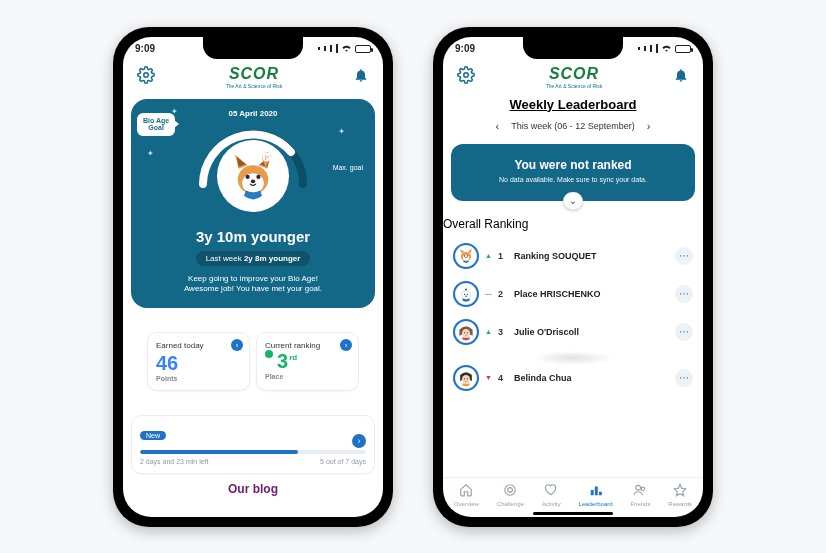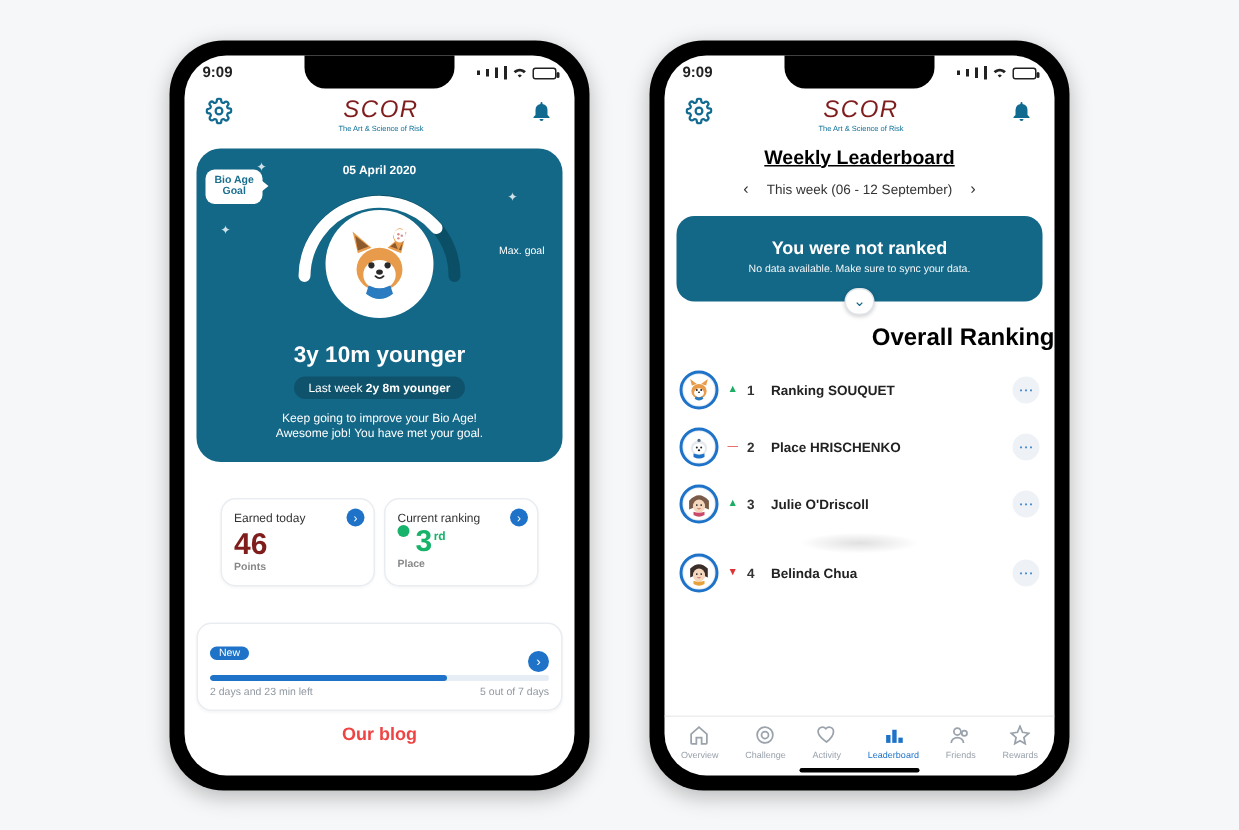--- a/index.html
+++ b/index.html
@@ -63,21 +63,21 @@
   .batt-fill{width:70%;height:100%;background:#222;border-radius:1px;}
 
   .app-header {
     display: flex;
     justify-content: space-between;
     align-items: center;
     padding: 4px 14px 6px;
   }
   .gear, .bell { color:#116a90; }
   .logo { text-align:center; }
-  .logo-main { color:#7f1d1d; font-weight:400; font-size:16px; letter-spacing:1px; font-style:italic;}
+  .logo-main { color:#15803d; font-weight:700; font-size:16px; letter-spacing:1px; font-style:italic;}
   .logo-sub { color:#0d7099; font-size:5px; display:block; }
 
   .scroll { flex:1; overflow:hidden; }
 
   
   .hero {
     background:#136787;
     color:#fff;
     border-radius:16px;
     margin:4px 8px;
@@ -112,21 +112,21 @@
   .hero-msg{font-size:8px;margin-top:8px;line-height:1.3;}
 
   .stats{display:flex;gap:6px;margin:24px;}
   .stat-card{
     flex:1;background:#fff;border:1px solid #e9edf1;border-radius:10px;padding:8px;
     position:relative;box-shadow:0 1px 2px rgba(0,0,0,.04);
   }
   .stat-title{font-size:8px;color:#333;}
   .stat-val{font-size:20px;font-weight:800;margin-top:2px;}
   .stat-sub{font-size:7px;color:#888;font-weight:600;}
-  .stat-blue{color:#7f1d1d;}
+  .stat-blue{color:#3b82f6;}
   .stat-green{color:#17b36a;}
   .rank-val{display:flex;align-items:flex-start;}
   .rank-num{font-size:20px;font-weight:800;}
   .rank-suf{font-size:8px;font-weight:700;margin-top:3px;margin-left:1px;}
   .dot-icon{
     width:8px;height:8px;border-radius:50%;background:#17b36a;display:inline-block;margin-right:4px;
   }
   .arrow-btn{
     position:absolute;top:6px;right:6px;width:12px;height:12px;border-radius:50%;
     background:#1e73c8;color:#fff;font-size:8px;display:flex;align-items:center;justify-content:center;
@@ -136,37 +136,37 @@
     margin:0 8px 8px;background:#fff;border:1px solid #e9edf1;border-radius:10px;padding:8px;
     box-shadow:0 1px 2px rgba(0,0,0,.04);position:relative;
   }
   .new-badge{background:#1e73c8;color:#fff;font-size:7px;padding:1px 6px;border-radius:8px;}
   .goal-title{font-size:11px;font-weight:800;color:#222;margin-top:4px;}
   .goal-arrow{position:absolute;top:18px;right:8px;width:14px;height:14px;border-radius:50%;background:#1e73c8;color:#fff;font-size:9px;display:flex;align-items:center;justify-content:center;}
   .progress{height:4px;background:#e6edf4;border-radius:4px;margin-top:8px;overflow:hidden;}
   .progress-fill{height:100%;width:70%;background:#1e73c8;border-radius:4px;}
   .goal-footer{display:flex;justify-content:space-between;font-size:7px;color:#9098a1;margin-top:4px;}
 
-  .cut-title{text-align:center;font-size:12px;font-weight:800;margin-top:4px;color:#ef4444;}
+  .cut-title{text-align:center;font-size:12px;font-weight:800;margin-top:4px;color:#701a75;}
 
   
   .week-title{text-align:center;font-size:13px;font-weight:800;margin-top:2px;text-decoration:underline;}
   .week-nav{display:flex;align-items:center;justify-content:center;gap:8px;font-size:9px;color:#333;margin-top:6px;}
   .chev{color:#333;font-size:11px;padding:2px 4px;}
   .notranked{
     background:#136787;color:#fff;border-radius:12px;margin:10px 8px;padding:14px 10px 18px;text-align:center;position:relative;
   }
   .nr-title{font-size:12px;font-weight:800;}
   .nr-msg{font-size:7px;margin-top:4px;opacity:.95;}
   .nr-chev{
     position:absolute;bottom:-9px;left:50%;transform:translateX(-50%);
     width:20px;height:18px;background:#fff;border-radius:10px;display:flex;align-items:center;justify-content:center;
     color:#136787;font-size:10px;box-shadow:0 1px 3px rgba(0,0,0,.2);border:1px solid #e0e5ea;
   }
-  .overall-title{text-align:right;font-size:16px;font-weight:700;margin-top:16px;margin-bottom:6px;}
+  .overall-title{text-align:left;font-size:12px;font-weight:400;margin-top:16px;margin-bottom:6px;}
   .row{
     display:flex;align-items:center;padding:6px 10px;gap:6px;
   }
   .avatar{width:26px;height:26px;border-radius:50%;background:#e8eef5;display:flex;align-items:center;justify-content:center;font-size:15px;border:2px solid #1e73c8;}
   .tri{font-size:7px;}
   .tri.up{color:#1cae63;}
   .tri.down{color:#d33;}
   .tri.flat{color:#d33;}
   .rank{font-size:9px;font-weight:600;color:#333;width:10px;}
   .name{font-size:9px;font-weight:700;color:#222;flex:1;}

